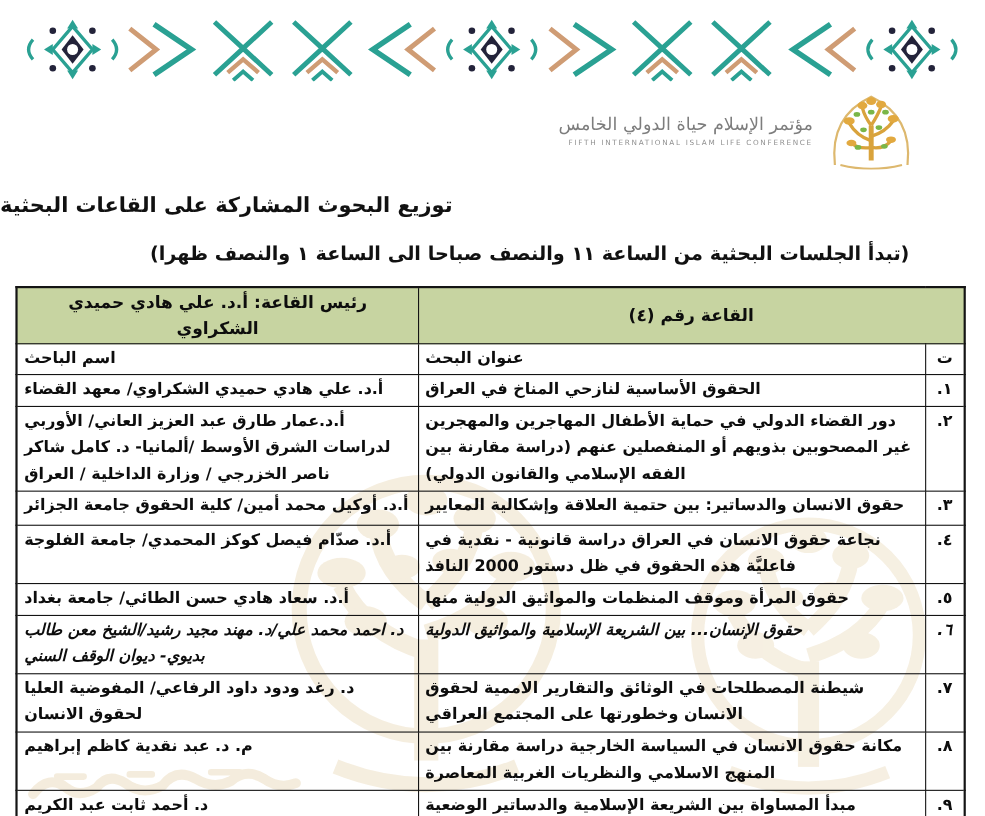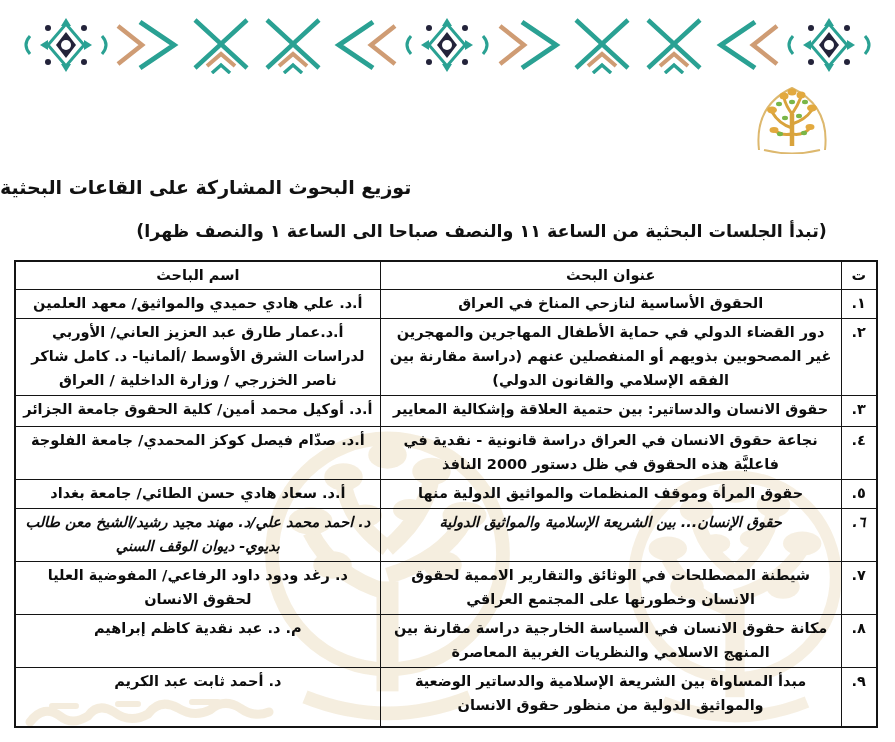--- a/index.html
+++ b/index.html
@@ -39,21 +39,21 @@
     font-weight:700;font-size:14.5px;line-height:24px;color:#0d0d0d;
     border:2px solid #141414;
   }
   td{border:1.5px solid #141414;vertical-align:top;padding:1px 6px 2px;background:transparent;}
   tr.hall-row td{
     background:#c7d4a1;text-align:center;font-size:15.5px;height:26px;
     vertical-align:middle;padding:1px 6px;
   }
   tr.cols-row td{height:23px;}
   td.no-cell{text-align:center;padding:1px 2px;}
-  td.title-cell,td.res-cell{text-align:center;}
+  td.title-cell,td.res-cell{text-align:left;}
   tr.r1 td{height:25px;} tr.r2 td{height:73px;} tr.r3 td{height:27px;}
   tr.r4 td{height:49px;} tr.r5 td{height:25px;} tr.r6 td{height:49px;font-style:italic;}
   tr.r7 td{height:49px;} tr.r8 td{height:49px;} tr.r9 td{height:55px;}
   
   .wm{position:absolute;z-index:0;color:#efe3cb;opacity:.6;}
   .wm-defs{position:absolute;width:0;height:0;}
 </style>
 </head>
 <body>
 
@@ -196,20 +196,24 @@
     <g fill="#23233a">
       <circle cx="28" cy="12" r="3"></circle>
         <circle cx="64" cy="12" r="3"></circle>
       <circle cx="28" cy="46" r="3"></circle>
         <circle cx="64" cy="46" r="3"></circle>
     </g>
   </svg>
 </div>
 
 <div class="logo">
+  <div class="logo-text">
+    <div class="logo-title-ar">مؤتمر الإسلام حياة الدولي الخامس</div>
+    <div class="logo-title-en">FIFTH INTERNATIONAL ISLAM LIFE CONFERENCE</div>
+  </div>
   <svg width="86" height="72" viewBox="0 0 86 72">
     <path d="M10,68 Q5,24 43,6 Q81,24 76,68" fill="none" stroke="#ddb86e" stroke-width="2"></path>
     <path d="M15,68 Q43,75 71,68" fill="none" stroke="#ddb86e" stroke-width="2"></path>
     <path d="M43,64 L43,32" stroke="#d9a33c" stroke-width="4.5" fill="none"></path>
     <path d="M43,46 Q30,42 23,30 M43,42 Q56,38 63,28 M43,52 Q32,54 25,48 M43,52 Q54,54 61,46 M43,32 Q37,24 35,16 M43,32 Q49,23 52,15" fill="none" stroke="#d9a33c" stroke-width="3"></path>
     <g fill="#e2a93f">
       <ellipse cx="23" cy="28" rx="5" ry="3.5"></ellipse>
         <ellipse cx="63" cy="26" rx="5" ry="3.5"></ellipse>
       <ellipse cx="35" cy="14" rx="4.5" ry="3.5"></ellipse>
         <ellipse cx="52" cy="13" rx="4.5" ry="3.5"></ellipse>
@@ -233,29 +237,33 @@
 <div class="page-subtitle">(تبدأ الجلسات البحثية من الساعة ١١ والنصف صباحا الى الساعة ١ والنصف ظهرا)</div>
 
 <div class="table-wrap">
   <table>
     <colgroup>
         <col style="width:36px">
         <col style="width:462px">
         <col style="width:366px">
       </colgroup>
     <tbody>
+      <tr class="hall-row">
+        <td colspan="2">القاعة رقم (٤)</td>
+        <td>رئيس القاعة: أ.د. علي هادي حميدي الشكراوي</td>
+      </tr>
       <tr class="cols-row">
         <td class="no-cell">ت</td>
         <td class="title-cell">عنوان البحث</td>
         <td class="res-cell">اسم الباحث</td>
       </tr>
       <tr class="r1">
         <td class="no-cell">١.</td>
         <td class="title-cell">الحقوق الأساسية لنازحي المناخ في العراق</td>
-        <td class="res-cell">أ.د. علي هادي حميدي والمواثيق/ معهد العلمين</td>
+        <td class="res-cell">أ.د. علي هادي حميدي الشكراوي/ معهد القضاء</td>
       </tr>
       <tr class="r2">
         <td class="no-cell">٢.</td>
         <td class="title-cell">دور القضاء الدولي في حماية الأطفال المهاجرين والمهجرين غير المصحوبين بذويهم أو المنفصلين عنهم (دراسة مقارنة بين الفقه الإسلامي والقانون الدولي)</td>
         <td class="res-cell">أ.د.عمار طارق عبد العزيز العاني/ الأوربي لدراسات الشرق الأوسط /ألمانيا- د. كامل شاكر ناصر الخزرجي / وزارة الداخلية / العراق</td>
       </tr>
       <tr class="r3">
         <td class="no-cell">٣.</td>
         <td class="title-cell">حقوق الانسان والدساتير: بين حتمية العلاقة وإشكالية المعايير</td>
         <td class="res-cell">أ.د. أوكيل محمد أمين/ كلية الحقوق جامعة الجزائر</td>

